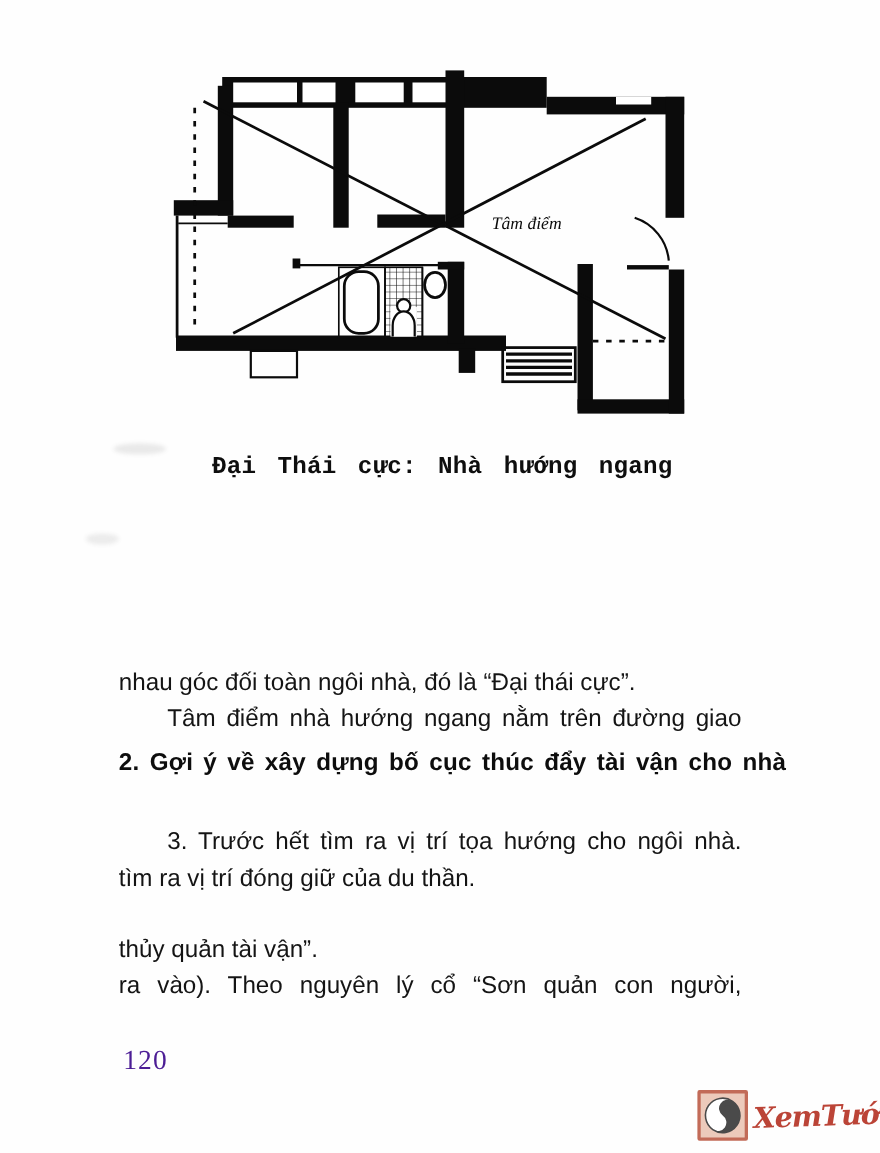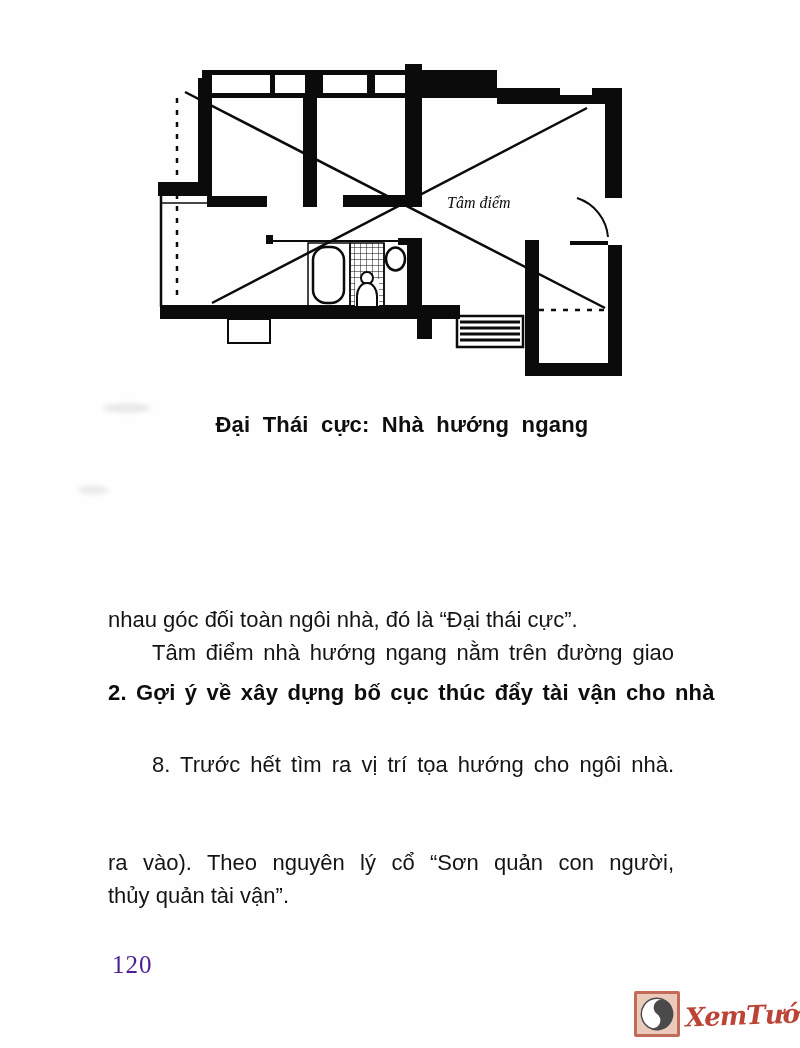--- a/index.html
+++ b/index.html
@@ -14,21 +14,21 @@
   html,body{width:800px;}
   body{
     width:800px;height:1048px;position:relative;background:#fefefe;overflow:hidden;
     font-family:"Liberation Sans","DejaVu Sans",sans-serif;color:var(--ink);
   }
   .abs{position:absolute;}
   
   #plan-svg{position:absolute;left:150px;top:55px;width:480px;height:325px;}
   .fig-caption{
     left:100px;top:412px;width:604px;text-align:center;
-    font-size:22px;font-weight:bold;word-spacing:6px;letter-spacing:0.2px;color:#0e0e0e;
+    font-size:22px;font-weight:bold;word-spacing:6px;letter-spacing:0.2px;color:#0e0e0e;font-family:Liberation Mono, monospace;
   }
   
   .textcol{left:108px;width:566px;}
   .line{font-size:22px;line-height:33px;white-space:nowrap;}
   .just{text-align:justify;text-align-last:justify;white-space:normal;}
   .indent{padding-left:44px;}
   .bold{font-weight:bold;word-spacing:3px;letter-spacing:0.2px;color:#0d0d0d;}
   .pagenum{
     left:112px;top:951px;font-family:"Liberation Serif","DejaVu Serif",serif;
     font-size:25px;color:#4c1d95;letter-spacing:1px;
@@ -138,29 +138,30 @@
 <div class="abs textcol" style="top:603px">
   <div class="line">nhau góc đối toàn ngôi nhà, đó là “Đại thái cực”.</div>
   <div class="line just indent">Tâm điểm nhà hướng ngang nằm trên đường giao</div>
 </div>
 
 <div class="abs textcol" style="top:676px">
   <div class="line bold">2. Gợi ý về xây dựng bố cục thúc đẩy tài vận cho nhà</div>
 </div>
 
 <div class="abs textcol" style="top:748px">
-  <div class="line just indent">8. Trước hết tìm ra vị trí tọa hướng cho ngôi nhà.</div>
+  <div class="line just indent">3. Trước hết tìm ra vị trí tọa hướng cho ngôi nhà.</div>
 </div>
 
 <div class="abs textcol" style="top:781px">
+  <div class="line">tìm ra vị trí đóng giữ của du thần.</div>
 </div>
 
 <div class="abs textcol" style="top:846px">
+  <div class="line">thủy quản tài vận”.</div>
   <div class="line just">ra vào). Theo nguyên lý cổ “Sơn quản con người,</div>
-  <div class="line">thủy quản tài vận”.</div>
 </div>
 
 <div class="abs pagenum">120</div>
 
 <div class="abs wm">
   <div class="wm-box">
     <svg width="38" height="38" viewBox="0 0 40 40">
       <g transform="rotate(35 20 20)">
         <circle cx="20" cy="20" r="16.5" fill="#ffffff" stroke="#4a4a4a" stroke-width="1.5"></circle>
         <path d="M20,3.5 a16.5,16.5 0 0 1 0,33 a8.25,8.25 0 0 0 0,-16.5 a8.25,8.25 0 0 1 0,-16.5 z" fill="#4a4a4a"></path>

